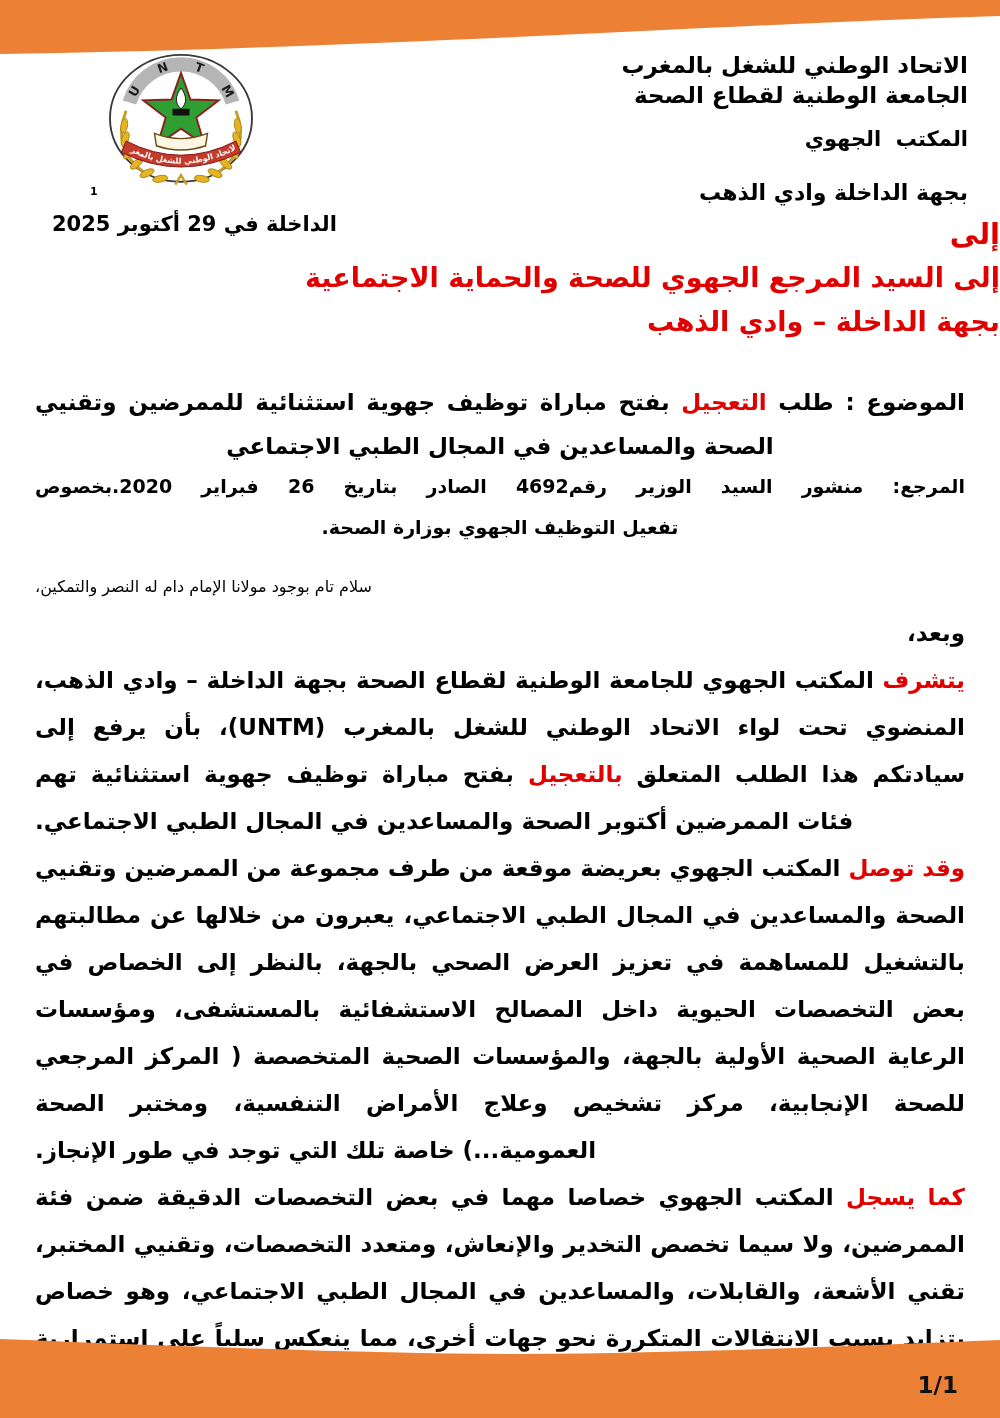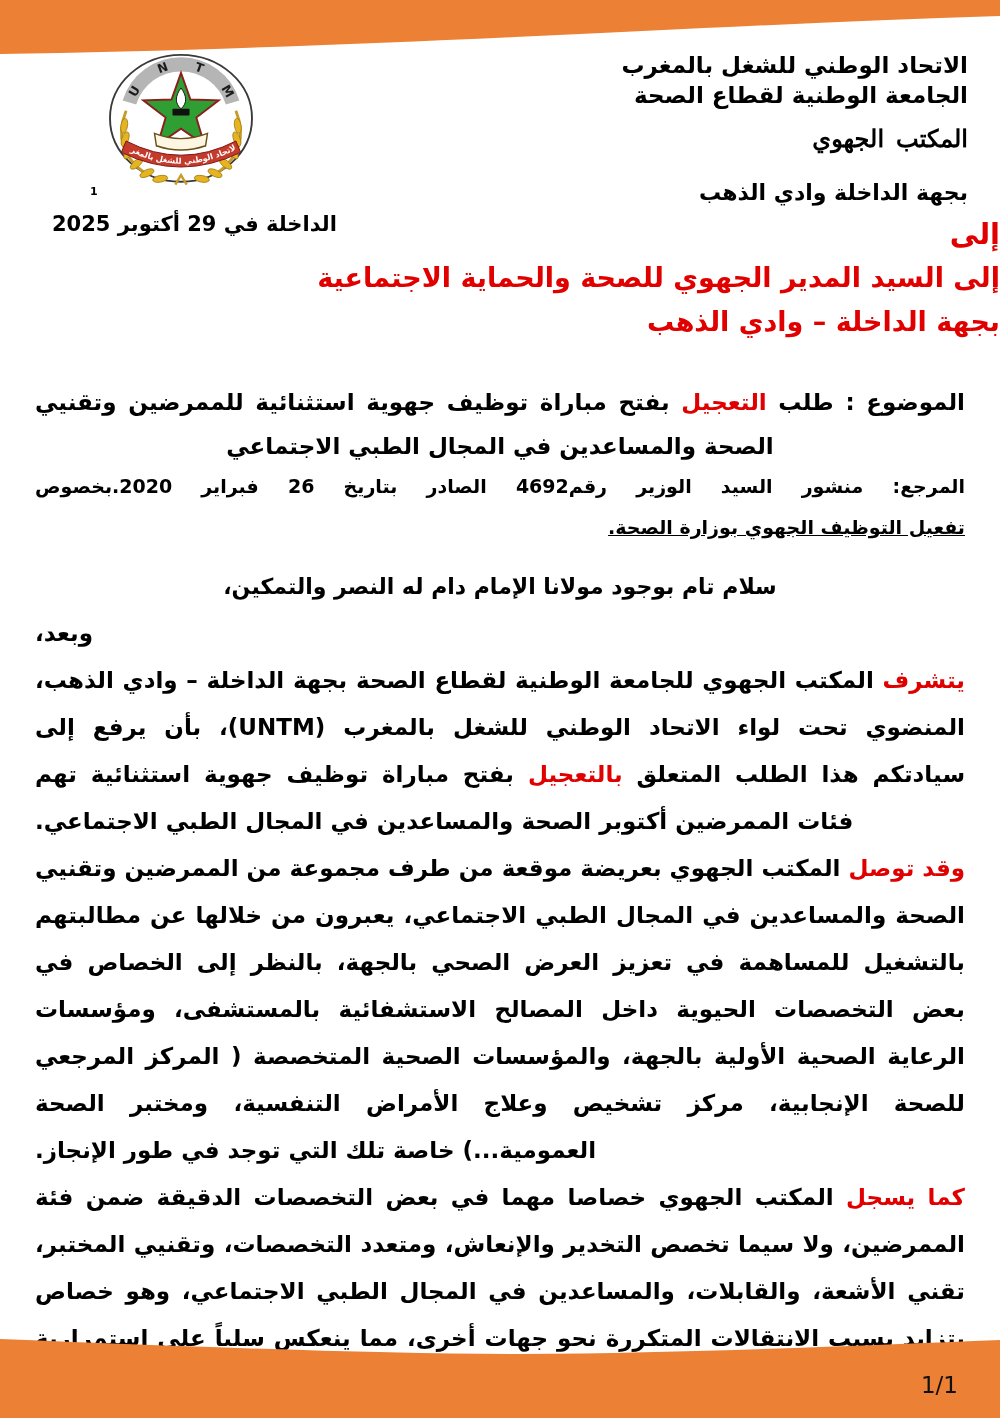--- a/index.html
+++ b/index.html
@@ -15,21 +15,21 @@
   }
   svg{display:block;}
   .band-top{position:absolute;top:0;left:0;width:1000px;height:60px;}
   .band-bottom{position:absolute;bottom:0;left:0;width:1000px;height:85px;}
   .logo{position:absolute;top:52px;left:92px;width:178px;height:142px;}
   .stray-mark{position:absolute;top:185px;left:90px;font-size:11px;font-weight:bold;}
   .header-text{
     position:absolute;top:50px;right:32px;text-align:right;direction:rtl;
     font-weight:bold;line-height:30px;font-size:23px;
   }
-  .header-text .office{font-size:24px;margin-top:14px;margin-left:75px;white-space:pre;font-family:Liberation Serif, serif;}
+  .header-text .office{font-size:21px;margin-top:14px;margin-left:75px;white-space:pre;}
   .header-text .region{font-size:22px;margin-left:28px;margin-top:24px;}
   .date-line{
     position:absolute;top:212px;left:52px;direction:rtl;
     font-weight:bold;font-size:21px;
   }
   .recipient{
     position:absolute;top:216px;left:0;width:100%;text-align:right;
     color:var(--red);font-weight:bold;direction:rtl;
   }
   .recipient .to-word{font-size:29px;line-height:36px;}
@@ -38,37 +38,37 @@
   .subject{
     position:absolute;top:380px;left:35px;right:35px;direction:rtl;
     font-weight:bold;font-size:23px;line-height:44px;
     text-align:justify;text-align-last:center;
   }
   .reference{
     position:absolute;top:466px;left:35px;right:35px;direction:rtl;
     font-weight:bold;font-size:19px;line-height:41px;
   }
   .reference .ref-l1{text-align:justify;text-align-last:justify;}
-  .reference .ref-l2{text-align:right;text-decoration:underline;}
+  .reference .ref-l2{text-align:center;}
   .greeting{
     position:absolute;top:563px;left:35px;right:35px;direction:rtl;
-    font-weight:bold;font-size:22px;text-align:center;line-height:47px;
+    font-weight:normal;font-size:16px;text-align:left;line-height:47px;
   }
   .body-block{
     position:absolute;top:610px;left:35px;right:35px;direction:rtl;
     font-weight:bold;font-size:23px;line-height:47px;
   }
-  .baad{text-align:left;}
+  .baad{text-align:right;}
   .para{
     margin:0;text-align:justify;text-align-last:left;
   }
   .red{color:var(--red);}
   .page-number{
     position:absolute;right:42px;bottom:20px;font-size:23px;color:#111;
-    font-weight:normal;
+    font-weight:bold;
     margin-left:12px;
   }
 </style>
 </head>
 <body>
 
 <div class="page">
 
   <svg class="band-top" viewBox="0 0 1000 60" preserveAspectRatio="none">
     <path d="M0,0 L1000,0 L1000,16 C840,21 690,29 515,37 C340,45 150,52 0,54 Z" fill="#EC8136"></path>
@@ -127,21 +127,21 @@
     <div>الاتحاد الوطني للشغل بالمغرب</div>
     <div>الجامعة الوطنية لقطاع الصحة</div>
     <div class="office">المكتب  الجهوي</div>
     <div class="region">بجهة الداخلة وادي الذهب</div>
   </div>
 
   <div class="date-line">الداخلة في 29 أكتوبر 2025</div>
 
   <div class="recipient">
     <div class="to-word">إلى</div>
-    <div class="r1">إلى السيد المدير الجهوي للصحة والحماية الاجتماعية</div>
+    <div class="r1">إلى السيد المرجع الجهوي للصحة والحماية الاجتماعية</div>
     <div class="r2">بجهة الداخلة – وادي الذهب</div>
   </div>
 
   <div class="subject"><span>الموضوع :  طلب </span><span class="red">التعجيل</span><span> بفتح مباراة توظيف جهوية استثنائية للممرضين وتقنيي الصحة والمساعدين في المجال الطبي الاجتماعي</span></div>
 
   <div class="reference">
     <div class="ref-l1">المرجع: منشور السيد الوزير رقم4692 الصادر بتاريخ 26 فبراير 2020.بخصوص</div>
     <div class="ref-l2">تفعيل التوظيف الجهوي بوزارة الصحة.</div>
   </div>
 

